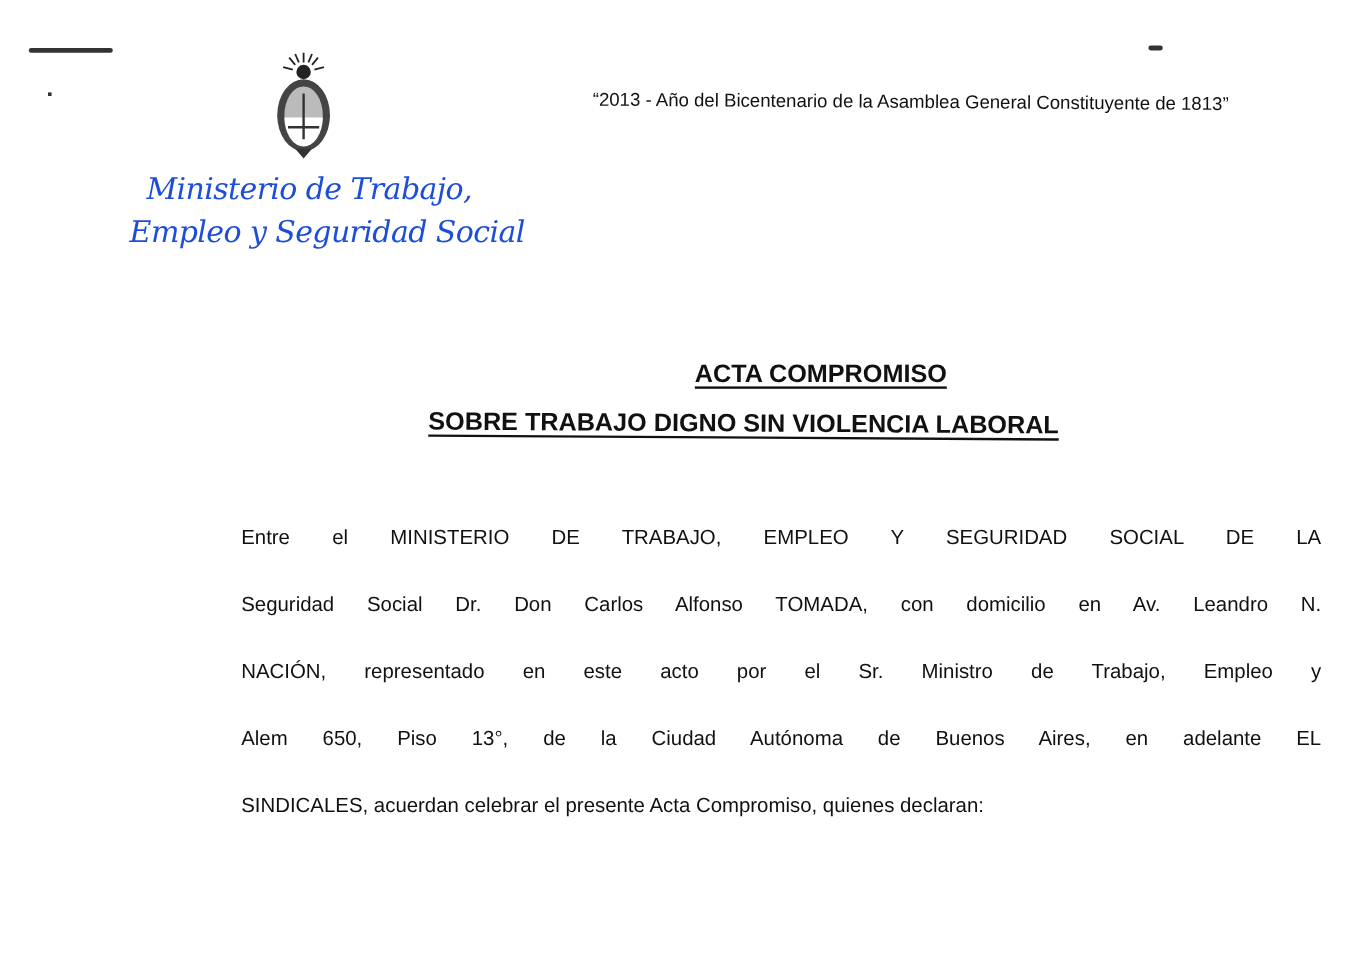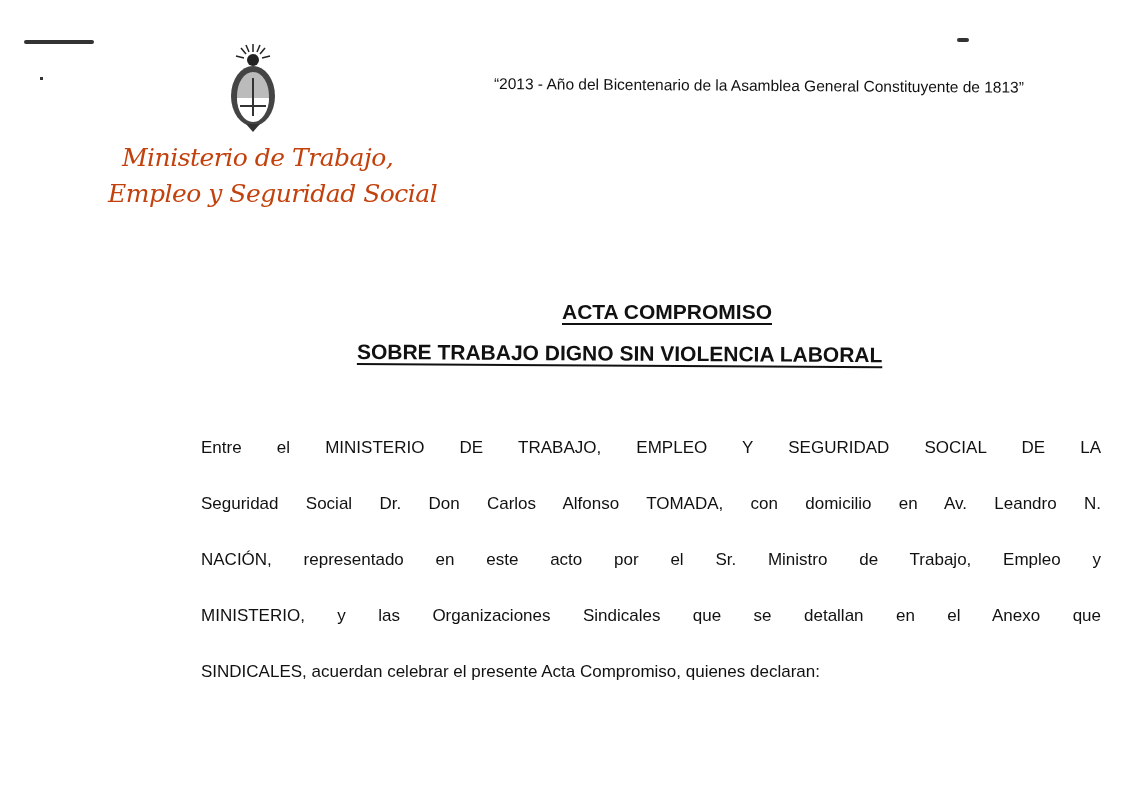--- a/index.html
+++ b/index.html
@@ -6,35 +6,35 @@
   body {
     width:1128px; height:810px; overflow:hidden; position:relative;
     background:#ffffff; color:#111;
     font-family:"Liberation Sans", sans-serif;
   }
   .mark { position:absolute; background:#333; }
   .emblem { position:absolute; left:226px; top:42px; width:54px; height:92px; }
   .ministry {
     position:absolute; left:108px; top:140px;
     font-family:"DejaVu Serif", serif; font-style:italic;
-    font-size:25px; line-height:36px; color:#c2410c; letter-spacing:-0.5px;
+    font-size:25px; line-height:36px; color:#1d4ed8; letter-spacing:-0.5px;
   }
   .ministry .l1 { display:block; padding-left:14px; }
   .ministry .l2 { display:block;text-align:right; }
   .motto {
     position:absolute; left:494px; top:75px; width:620px;
     font-size:15.5px; color:#111; white-space:nowrap;
     transform:rotate(0.4deg); transform-origin:left top;
   }
   .title1, .title2 {
     position:absolute; font-weight:bold; text-decoration:underline;
     text-decoration-thickness:2px; text-underline-offset:4px;
     font-size:21px; white-space:nowrap; color:#111;
   }
-  .title1 { left:562px; top:300px; }
+  .title1 { left:579px; top:300px; }
   .title2 { left:357px; top:340px; transform:rotate(0.35deg); transform-origin:left top; }
   .body-text {
     position:absolute; left:201px; top:428px; width:900px;
   }
   .line {
     display:block; font-size:17px; height:56px; line-height:40px;
     white-space:nowrap; text-align:justify; text-align-last:justify;
     transform-origin:left top;
   }
   .line.last { text-align-last:left; }
@@ -76,15 +76,15 @@
 
 <div class="motto">“2013 - Año del Bicentenario de la Asamblea General Constituyente de 1813”</div>
 
 <div class="title1">ACTA COMPROMISO</div>
 <div class="title2">SOBRE TRABAJO DIGNO SIN VIOLENCIA LABORAL</div>
 
 <div class="body-text">
   <span class="line">Entre el MINISTERIO DE TRABAJO, EMPLEO Y SEGURIDAD SOCIAL DE LA</span>
   <span class="line">Seguridad Social Dr. Don Carlos Alfonso TOMADA, con domicilio en Av. Leandro N.</span>
   <span class="line">NACIÓN, representado en este acto por el Sr. Ministro de Trabajo, Empleo y</span>
-  <span class="line">MINISTERIO, y las Organizaciones Sindicales que se detallan en el Anexo que</span>
+  <span class="line">Alem 650, Piso 13°, de la Ciudad Autónoma de Buenos Aires, en adelante EL</span>
   <span class="line last">SINDICALES, acuerdan celebrar el presente Acta Compromiso, quienes declaran:</span>
 </div>
 
 </body></html>

